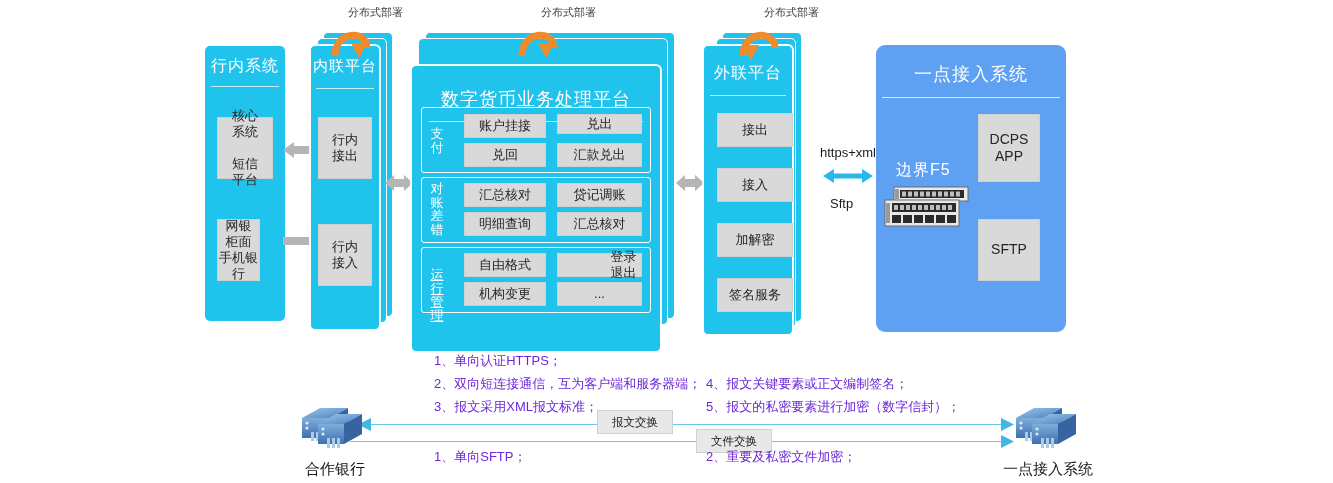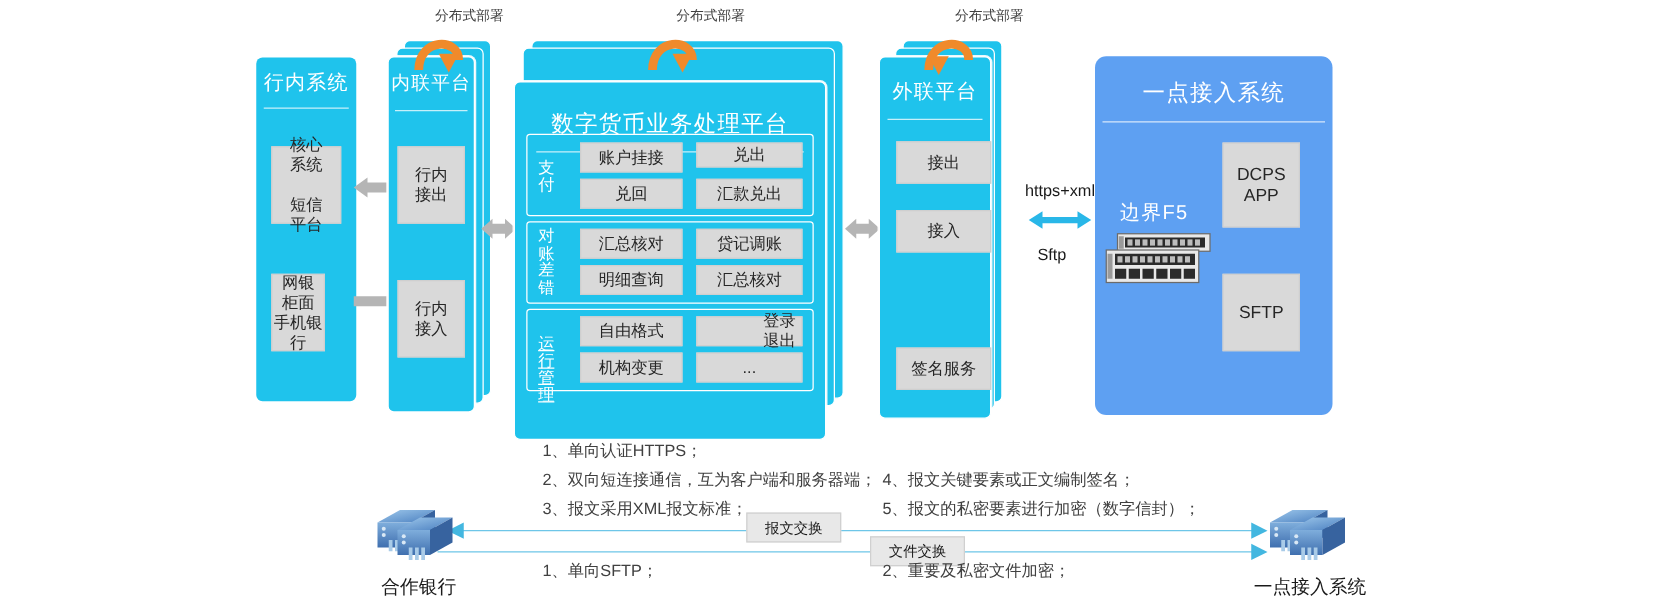--- a/index.html
+++ b/index.html
@@ -92,21 +92,21 @@
     position: absolute;
     background: #5EA0F2;
     border-radius: 9px;
   }
   .bluepanel .panel-title { color:#fff; }
 
   
   .note {
     position: absolute;
     font-size: 13px;
-    color: #404040;
+    color: #6d28d9;
     white-space: nowrap;
   }
   .exch-tag {
     position: absolute;
     background: #E8E8E8;
     border: 1px solid #d0d0d0;
     font-size: 11.5px;
     color: #1a1a1a;
     display: flex; align-items: center; justify-content: center;
     white-space: nowrap;
@@ -226,20 +226,21 @@
     <div class="title-rule" style="top:49px;"></div>
   </div>
   <div class="orange-arrow" style="left:738px; top:22px;">
     <svg width="42" height="38" viewBox="0 0 42 38">
       <path d="M5 34 C5 8, 37 8, 37 26" stroke="#F08A2B" stroke-width="7" fill="none"></path>
       <polygon points="13,38 5,23 21,23" fill="#F08A2B"></polygon>
     </svg>
   </div>
   <div class="chip" style="left:717px; top:113px; width:76px; height:34px;">接出</div>
   <div class="chip" style="left:717px; top:168px; width:76px; height:34px;">接入</div>
+  <div class="chip" style="left:717px; top:223px; width:76px; height:34px;">加解密</div>
   <div class="chip" style="left:717px; top:278px; width:76px; height:34px;">签名服务</div>
 
   <div class="mid-label" style="left:820px; top:145px;">https+xml</div>
   <div class="cyan-dbl" style="left:823px; top:166px;">
     <svg width="50" height="20" viewBox="0 0 50 20">
       <polygon points="0,10 11,3 11,7.5 39,7.5 39,3 50,10 39,17 39,12.5 11,12.5 11,17" fill="#29B7E8"></polygon>
     </svg>
   </div>
   <div class="mid-label" style="left:830px; top:196px;">Sftp</div>
 

